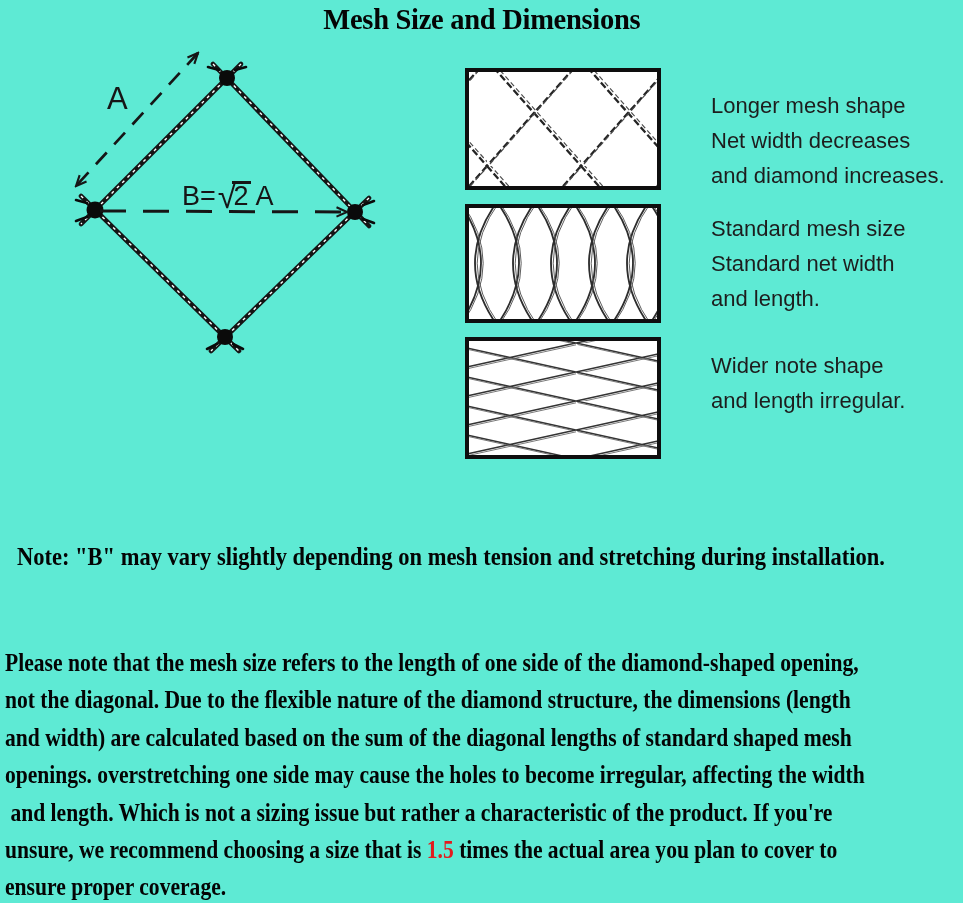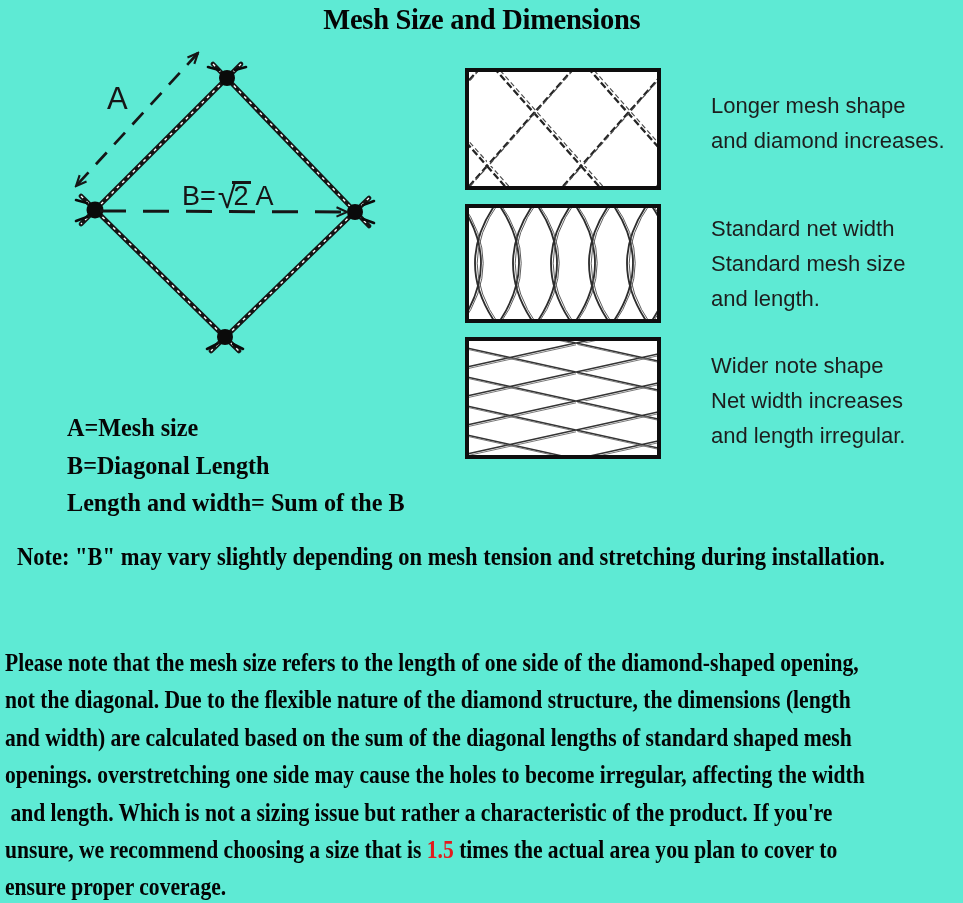--- a/index.html
+++ b/index.html
@@ -164,38 +164,33 @@
           <path d="M0 0 L132 29 M0 29 L132 0" stroke="#333333" stroke-width="1.6" fill="none"></path>
           <path d="M0 0 L132 29 M0 29 L132 0" stroke="#6a6a6a" stroke-width="0.9" fill="none" transform="translate(1.5,1.5)"></path>
         </pattern>
       </defs>
       <rect x="0" y="0" width="188" height="114" fill="url(#p3)"></rect>
     </svg>
   </div>
 
   <div class="caption" id="caption-longer">
     <div>Longer mesh shape</div>
+    <div>Net width decreases</div>
     <div>and diamond increases.</div>
   </div>
   <div class="caption" id="caption-standard">
+    <div>Standard mesh size</div>
     <div>Standard net width</div>
-    <div>Standard mesh size</div>
     <div>and length.</div>
   </div>
   <div class="caption" id="caption-wider">
     <div>Wider note shape</div>
-    <div>Net width increases</div>
     <div>and length irregular.</div>
   </div>
 
-  <div class="legend">
-    <div>A=Mesh size</div>
-    <div>B=Diagonal Length</div>
-    <div>Length and width= Sum of the B</div>
-  </div>
 
   <div class="note">Note: "B" may vary slightly depending on mesh tension and stretching during installation.</div>
 
   <div class="paragraph">
     <div class="pline">Please note that the mesh size refers to the length of one side of the diamond-shaped opening,</div>
     <div class="pline">not the diagonal. Due to the flexible nature of the diamond structure, the dimensions (length</div>
     <div class="pline">and width) are calculated based on the sum of the diagonal lengths of standard shaped mesh</div>
     <div class="pline">openings. overstretching one side may cause the holes to become irregular, affecting the width</div>
     <div class="pline"> and length. Which is not a sizing issue but rather a characteristic of the product. If you're</div>
     <div class="pline"><span>unsure, we recommend choosing a size that is </span><span style="color: rgb(227, 27, 30);">1.5</span><span> times the actual area you plan to cover to</span></div>

